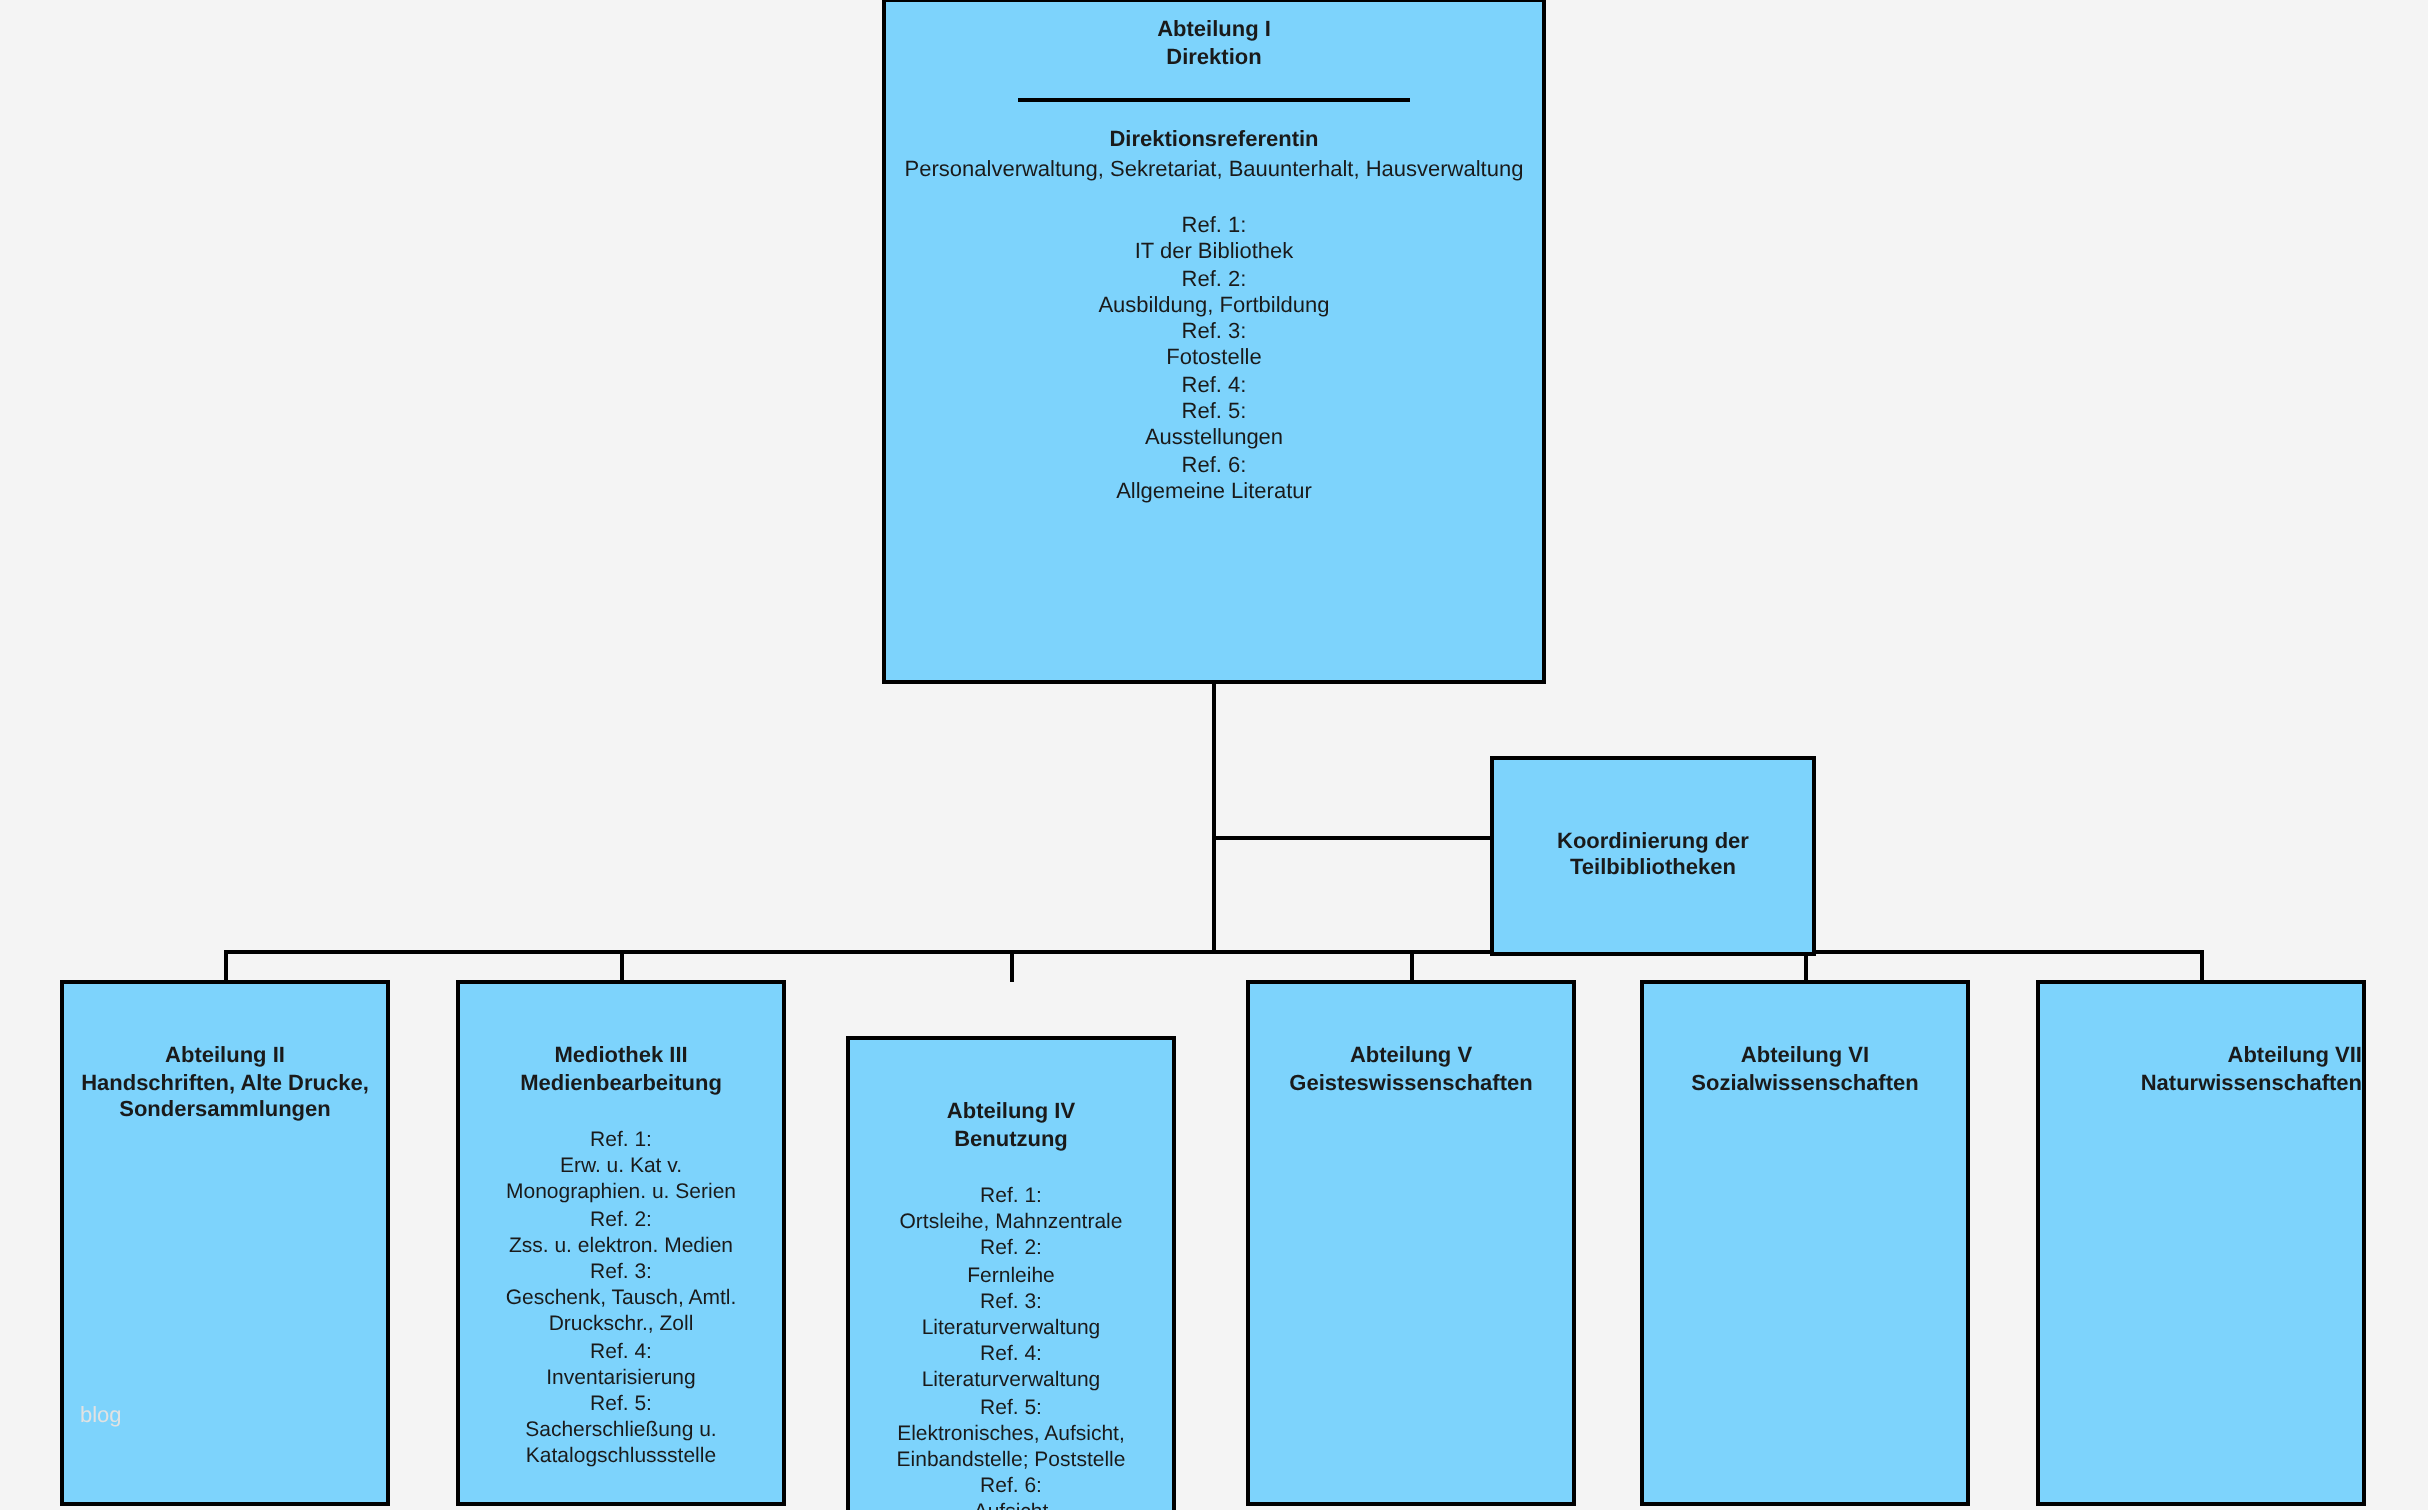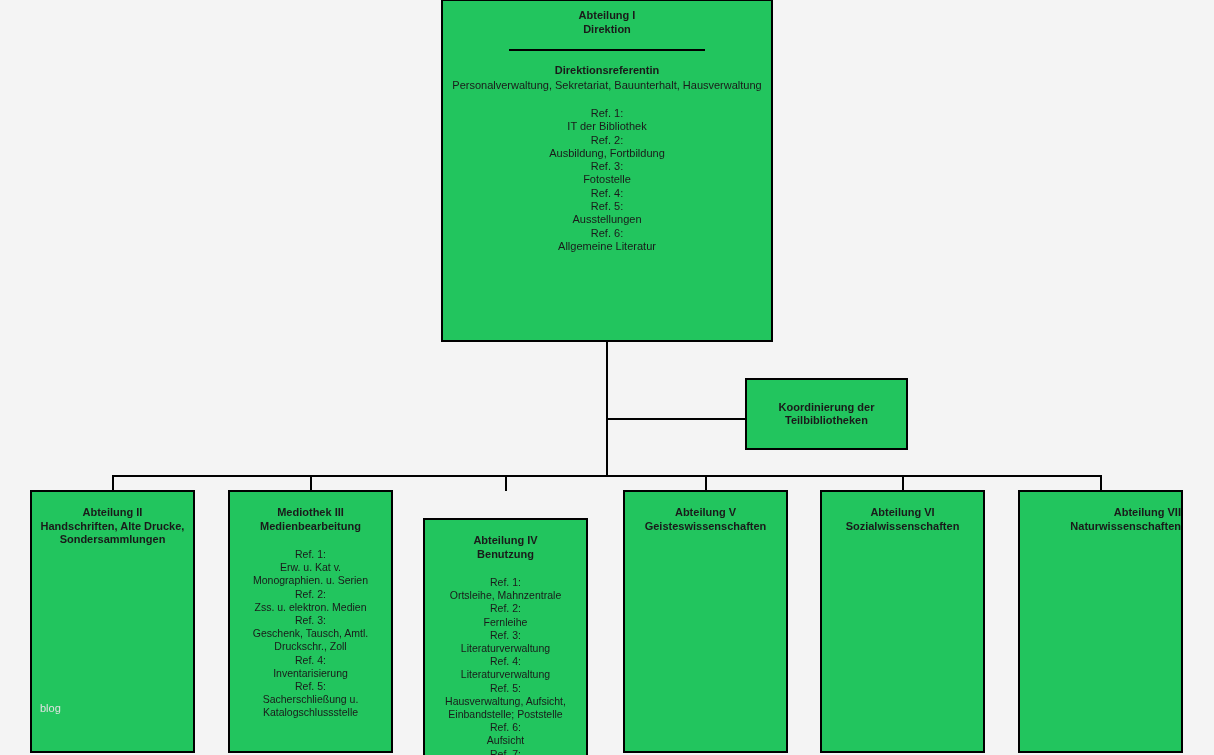--- a/index.html
+++ b/index.html
@@ -23,21 +23,21 @@
     top: 0;
     width: 1214px;
     height: 755px;
   }
 
   
   .box {
     position: absolute;
     box-sizing: border-box;
     border: 2px solid #000;
-    background: #22c55e;
+    background: #7dd3fc;
     text-align: center;
   }
 
   .box-title {
     font-weight: bold;
     font-size: 11px;
     line-height: 14px;
     white-space: pre-line;
   }
 
@@ -73,35 +73,35 @@
   .ref-line {
     font-size: 11px;
     line-height: 13.3px;
   }
 
   
   #box-koordinierung {
     left: 745px;
     top: 378px;
     width: 163px;
-    height: 72px;
+    height: 100px;
     display: flex;
     align-items: center;
     justify-content: center;
   }
   #box-koordinierung .box-title {
     line-height: 13px;
   }
 
   
   .dept {
     top: 490px;
     width: 165px;
     height: 263px;
-    padding-top: 14px;
+    padding-top: 30px;
   }
   .dept .box-title {
     line-height: 13.5px;
   }
   .dept .dept-refs {
     margin-top: 15px;
   }
   .dept .ref-line {
     font-size: 10.5px;
     line-height: 13.2px;
@@ -224,21 +224,21 @@
     <div class="dept-refs">
       <div class="ref-line">Ref. 1:</div>
       <div class="ref-line">Ortsleihe, Mahnzentrale</div>
       <div class="ref-line">Ref. 2:</div>
       <div class="ref-line">Fernleihe</div>
       <div class="ref-line">Ref. 3:</div>
       <div class="ref-line">Literaturverwaltung</div>
       <div class="ref-line">Ref. 4:</div>
       <div class="ref-line">Literaturverwaltung</div>
       <div class="ref-line">Ref. 5:</div>
-      <div class="ref-line">Hausverwaltung, Aufsicht,</div>
+      <div class="ref-line">Elektronisches, Aufsicht,</div>
       <div class="ref-line">Einbandstelle; Poststelle</div>
       <div class="ref-line">Ref. 6:</div>
       <div class="ref-line">Aufsicht</div>
       <div class="ref-line">Ref. 7:</div>
       <div class="ref-line">Schülerführungen</div>
     </div>
   </div>
 
   <div class="box dept" id="box-abt5">
     <div class="box-title">Abteilung V

